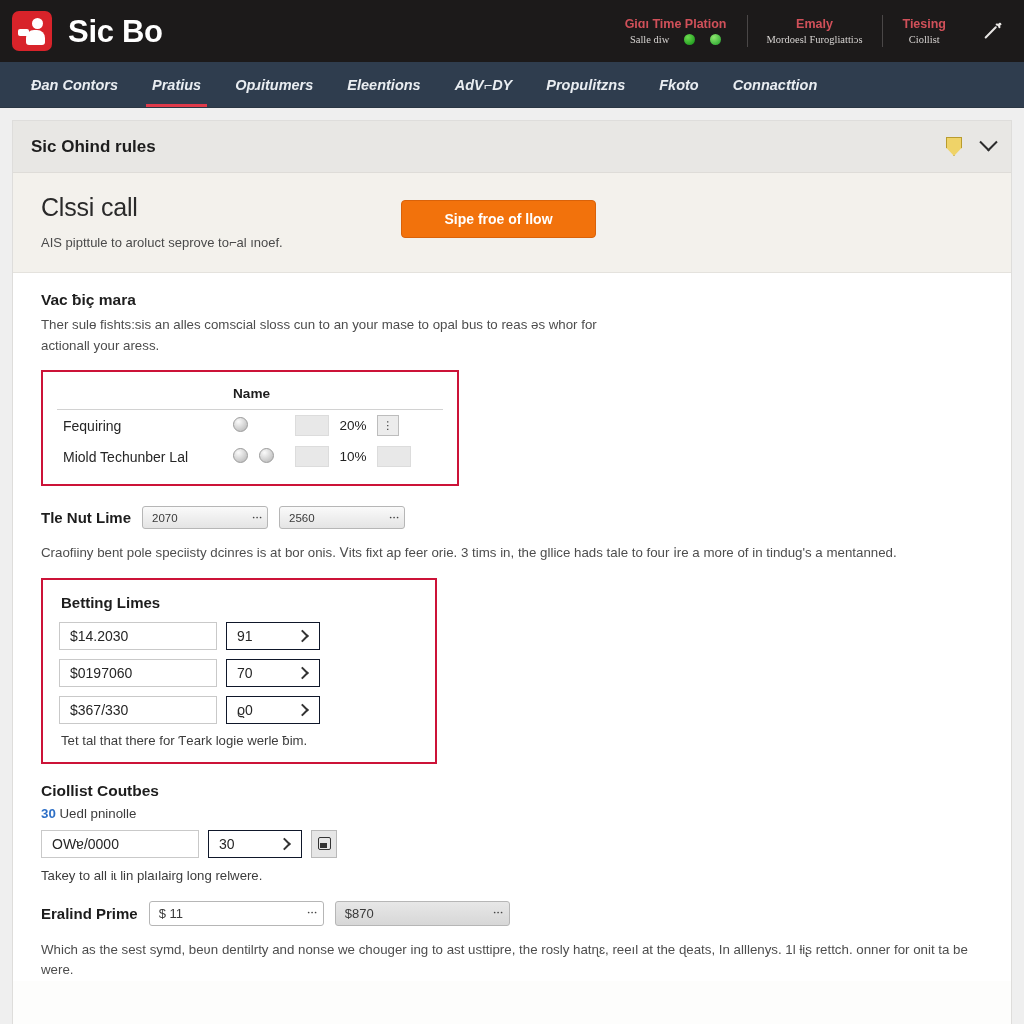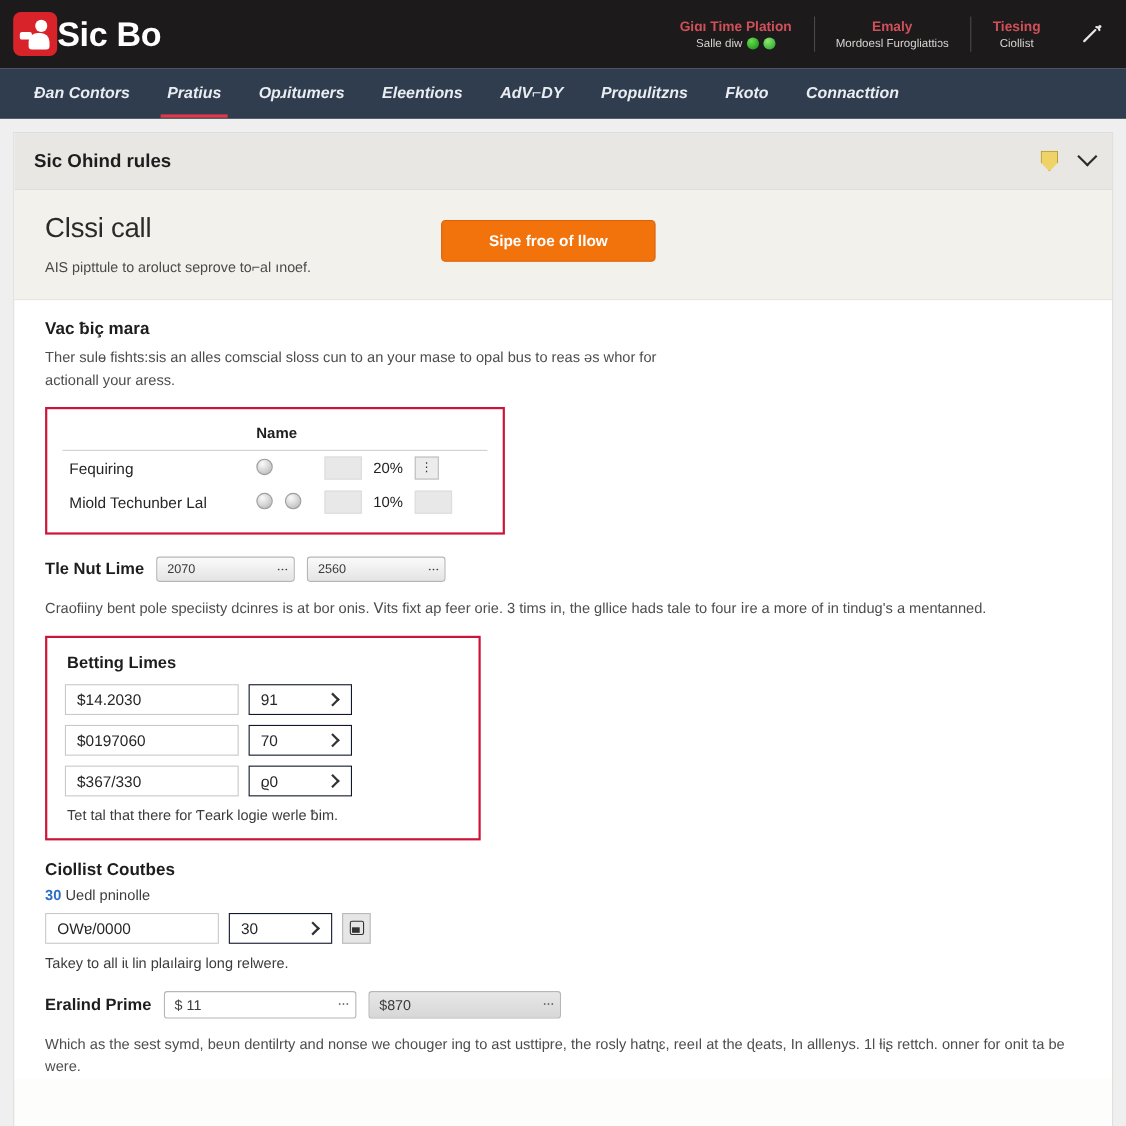--- a/index.html
+++ b/index.html
@@ -15,21 +15,21 @@
 
   
   .topbar {
     height: 62px;
     background: #1c1a1a;
     display: flex;
     align-items: center;
     padding: 0 14px 0 12px;
     position: relative;
   }
-  .brand { display: flex; align-items: center; gap: 0; }
+  .brand { display: flex; align-items: center; gap: 16px; }
   .logo-box {
     width: 40px; height: 40px;
     background: #d8232a;
     border-radius: 7px;
     position: relative;
     flex: 0 0 auto;
   }
   .logo-box .fig-head {
     position: absolute; left: 20px; top: 7px;
     width: 11px; height: 11px; border-radius: 50%;
@@ -79,21 +79,21 @@
     color: #e0555f;
     font-size: 12.5px;
     font-weight: bold;
     white-space: nowrap;
     opacity: 0.92;
   }
   .hr-sub {
     color: #d7d4d2;
     font-size: 10.5px;
     white-space: nowrap;
-    display: flex; align-items: center; gap: 4px;
+    display: flex; align-items: center; gap: 15px; font-family: Liberation Serif, serif;
   }
   .dot-green {
     display: inline-block;
     width: 11px; height: 11px;
     border-radius: 50%;
     background: radial-gradient(circle at 35% 30%, #6ddc4f, #25a023 75%);
   }
   .dot-green.sec {
     background: radial-gradient(circle at 35% 30%, #8ee86f, #3ab03a 75%);
   }

